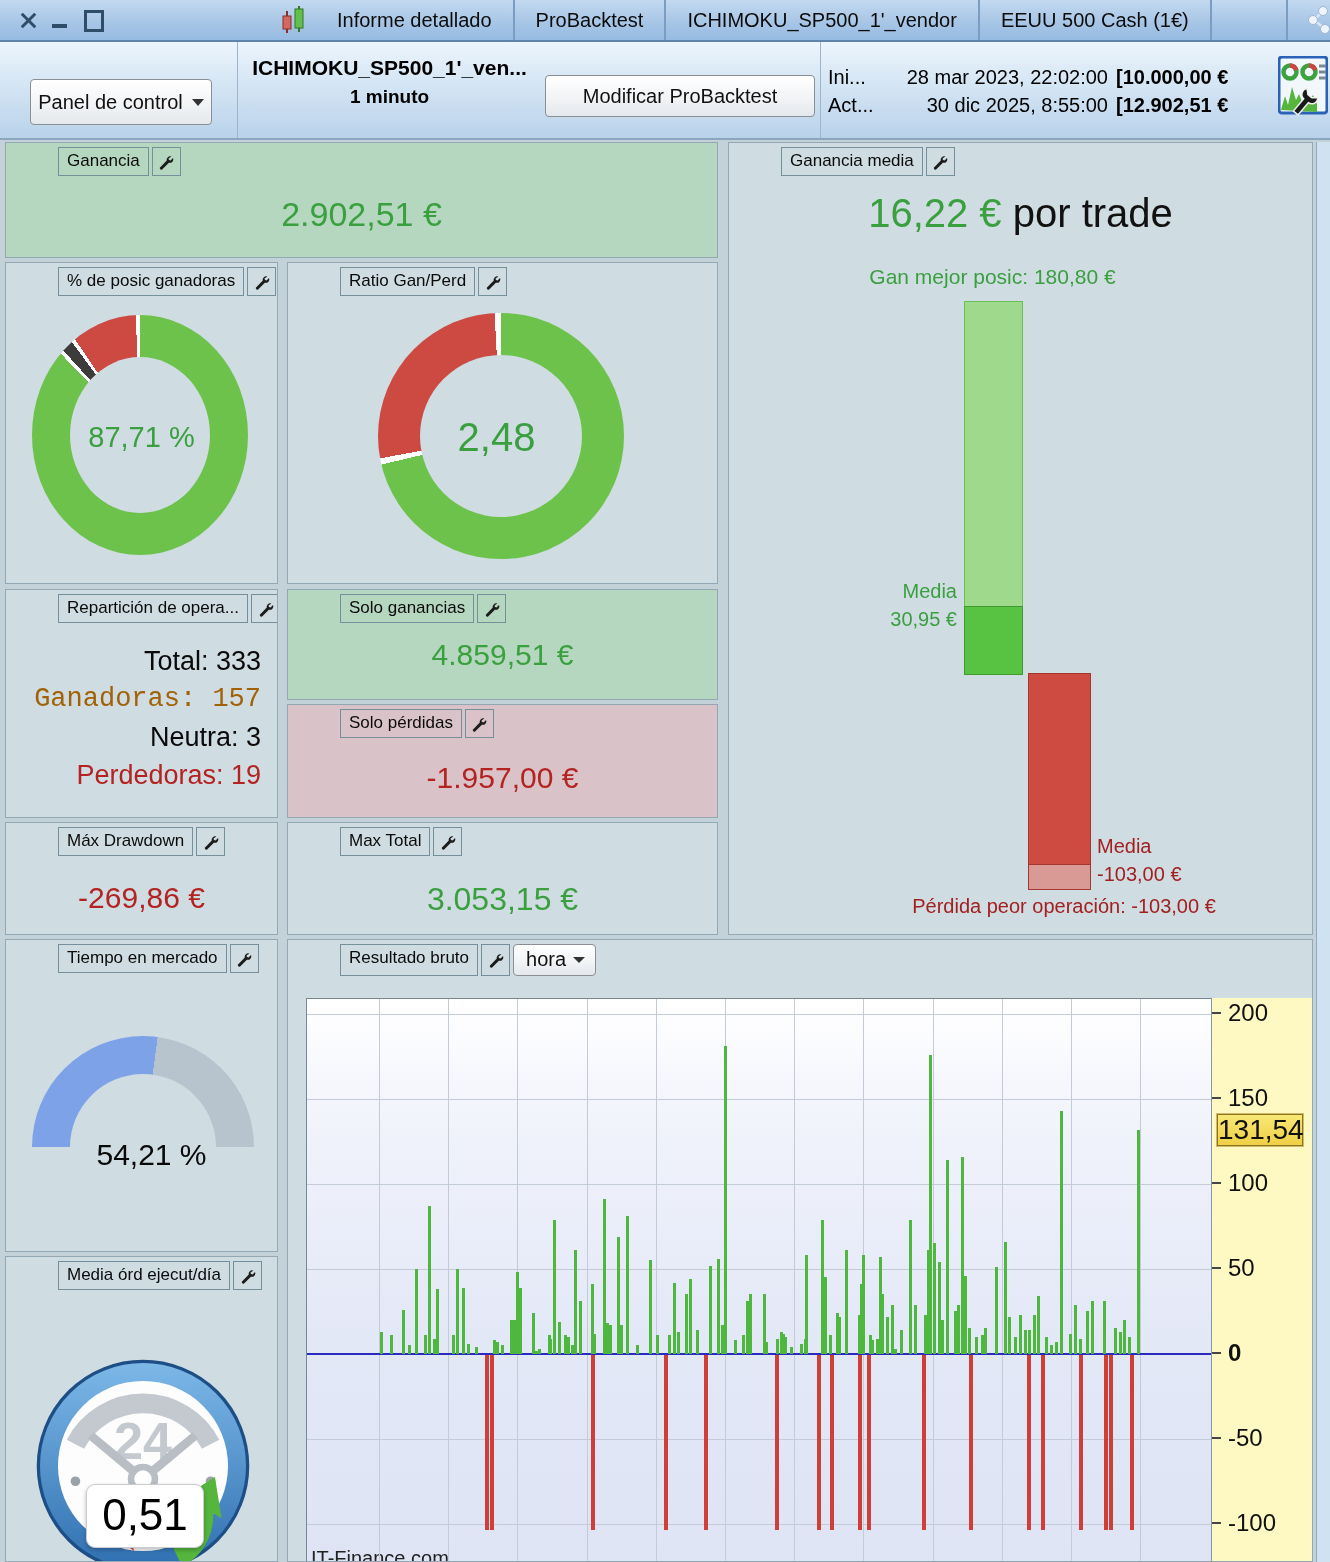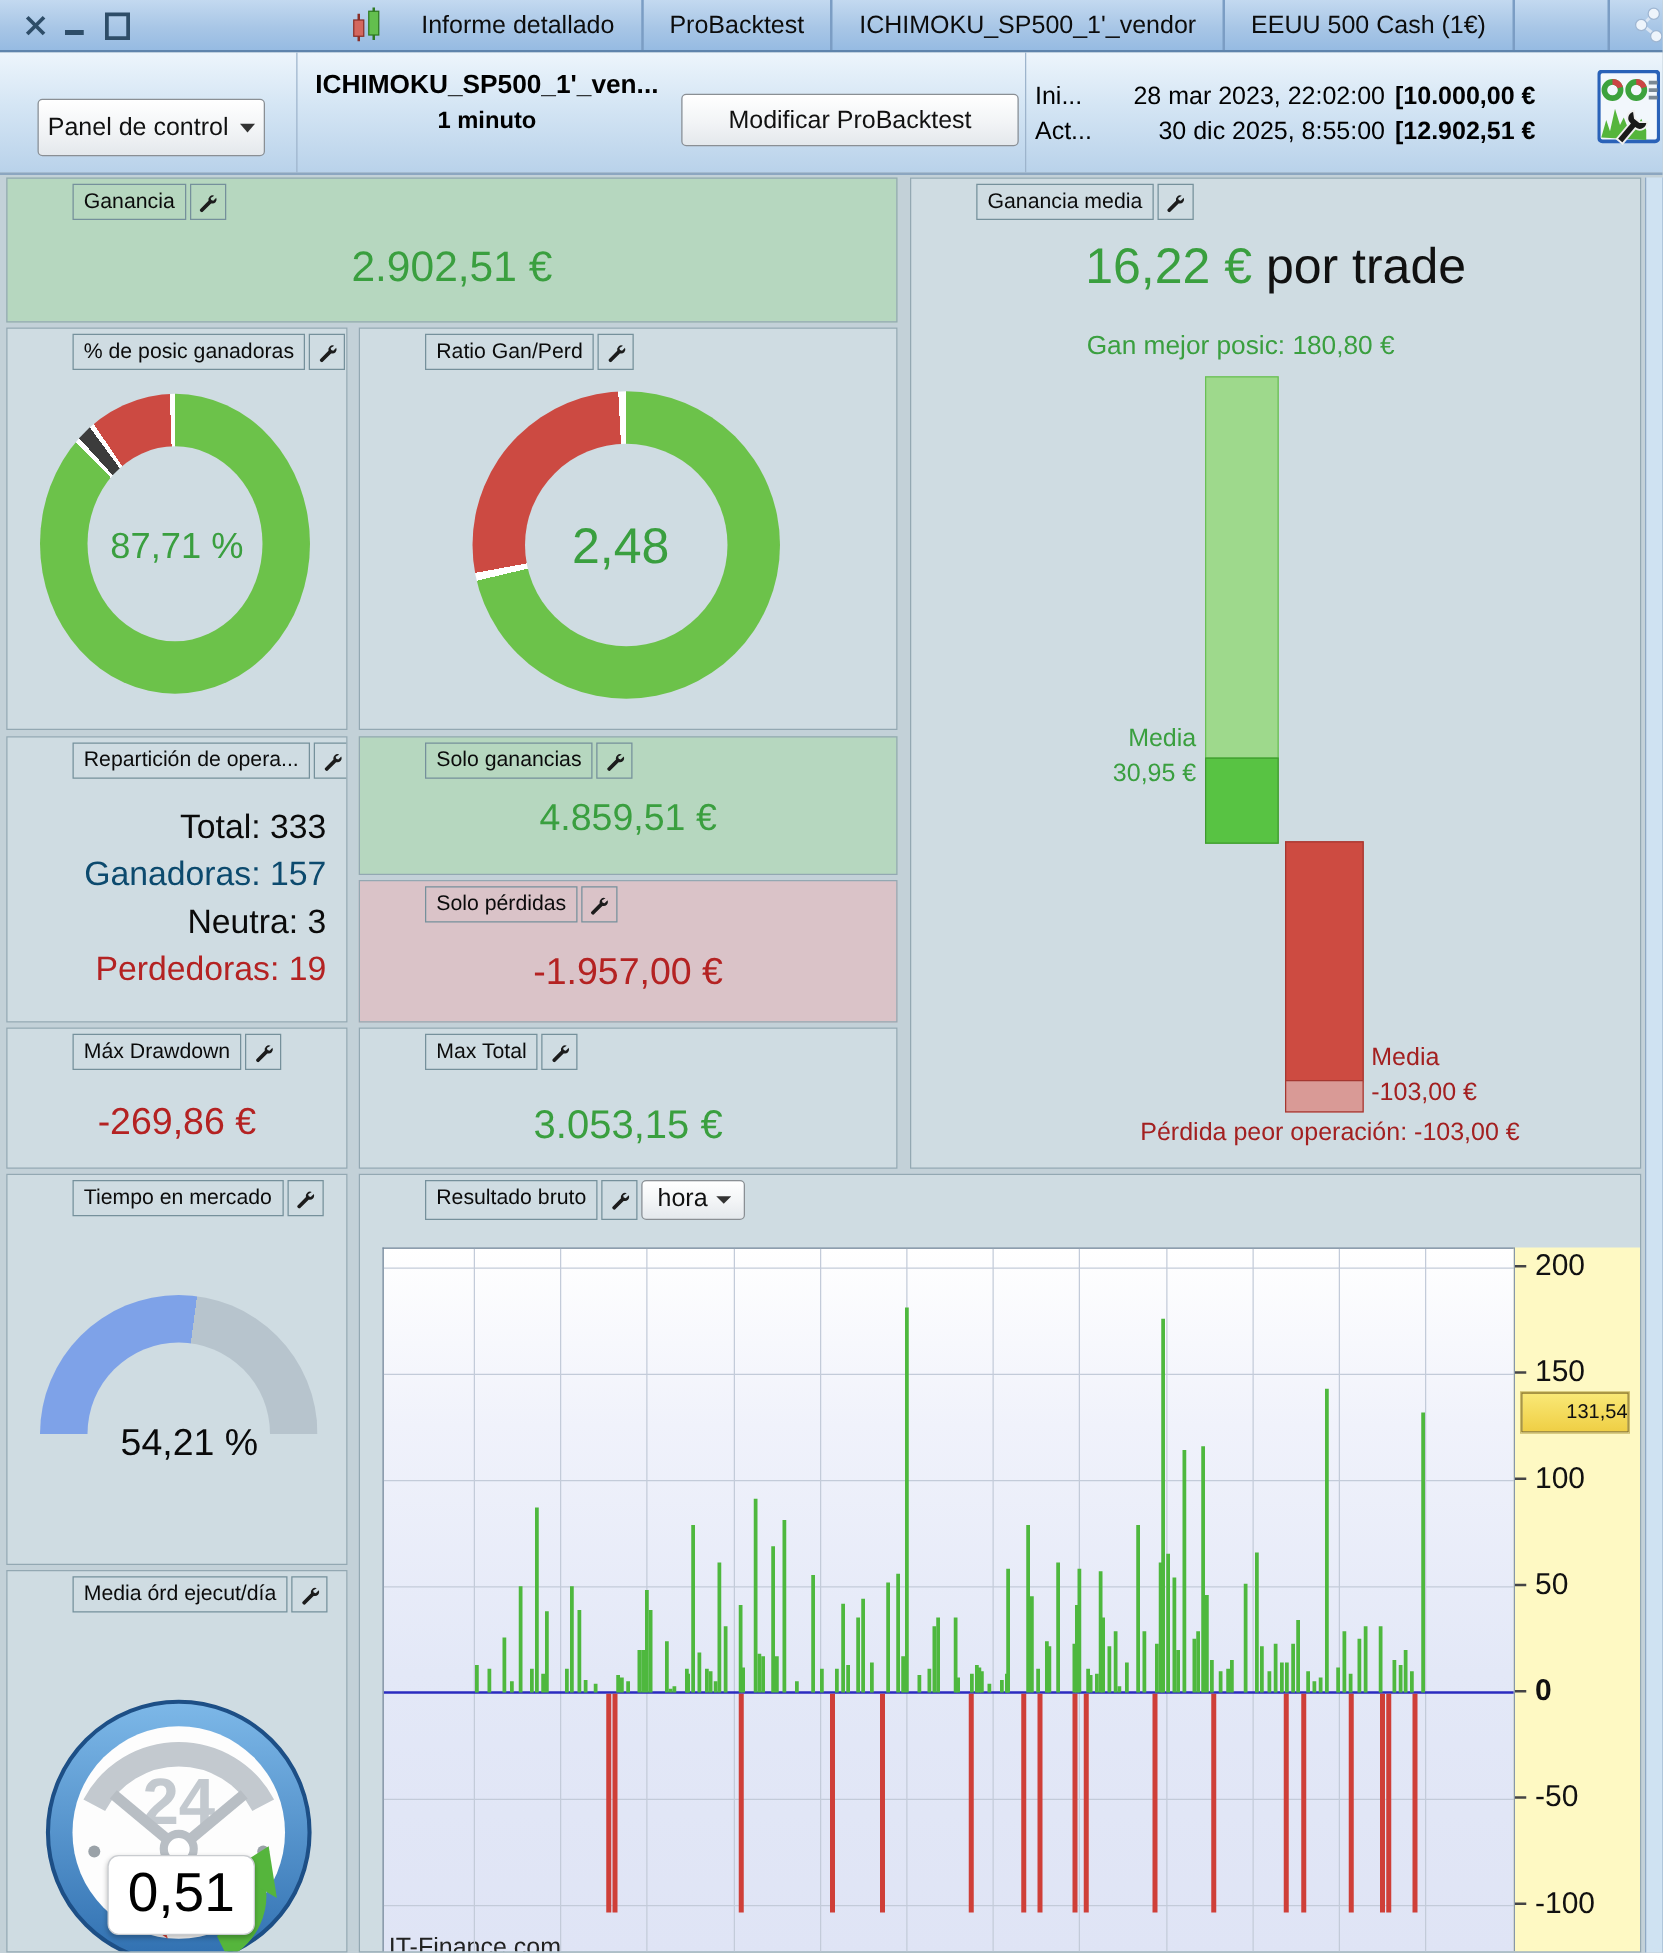--- a/index.html
+++ b/index.html
@@ -57,23 +57,23 @@
     border-top:1px solid #76879b;border-left:1px solid #76879b;overflow:hidden;}
   .gl-v{position:absolute;top:0;width:1px;height:100%;background:#c3cbd9;}
   .gl-h{position:absolute;left:0;width:100%;height:1px;background:#c3cbd9;}
   .zeroline{position:absolute;left:0;width:100%;height:2px;background:#2b2bc0;}
   .bar-g{position:absolute;background:#4eb83e;width:3px;}
   .bar-r{position:absolute;background:#cf3f38;width:4px;}
   .chart-axis{position:absolute;left:923px;top:58px;width:101px;height:565px;background:#fef9c3;
     border-left:1px solid #8697a8;}
   .ytick{position:absolute;left:0;width:9px;height:2px;background:#454545;}
   .ylab{position:absolute;left:16px;font-size:24px;color:#111;white-space:nowrap;}
-  .curval{position:absolute;left:5px;width:84px;height:30px;line-height:30px;text-align:right;
+  .curval{position:absolute;left:5px;width:84px;height:30px;line-height:30px;text-align:center;
     background:linear-gradient(180deg,#f9e876,#efcf45);border:1px solid #8a7420;
-    box-shadow:0 0 0 1px #cdbd6b;font-size:16px;color:#111;}
+    box-shadow:0 0 0 1px #cdbd6b;font-size:28px;color:#111;}
   .hora-btn{font-size:20px;padding:3px 10px 4px 12px;}
   .watermark{position:absolute;left:4px;bottom:-6px;font-size:20px;color:#222;}
   .scrollbar{position:absolute;left:1316px;top:2px;width:13px;height:1420px;
     background:#cfe2f2;border-left:1px solid #8fa9c4;border-right:1px solid #8fa9c4;cursor:pointer;}
   .ord-box{position:absolute;background:#fff;border:1px solid #c9ccd0;border-radius:9px;
     box-shadow:0 2px 4px rgba(0,0,0,.25);text-align:center;font-size:44px;color:#000;}
 </style>
 </head>
 <body>
 
@@ -217,21 +217,21 @@
     <div class="phdr">
       <span class="plabel">Repartición de opera...</span>
       <span class="wrench-btn">
           <svg width="16" height="16" viewBox="0 0 16 16">
             <path d="M13.4 2.6a3.4 3.4 0 0 0-4.6 4L2.5 12.9a1.5 1.5 0 1 0 2.1 2.1l6.3-6.3a3.4 3.4 0 0 0 4.1-4.6L12.6 6.5 11 6 10.5 4.4z" fill="#1c1c1c"></path>
           </svg>
         </span>
     </div>
     <div id="rep-rows" style="position:absolute;top:52px;width:100%;">
         <div class="rep-row" style="color: rgb(10, 10, 10);">Total: 333</div>
-        <div class="rep-row" style="color: #0c4a6e;">Ganadoras: 157</div>
+        <div class="rep-row" style="color: #a16207; font-family: Liberation Mono, monospace;">Ganadoras: 157</div>
         <div class="rep-row" style="color: rgb(10, 10, 10);">Neutra: 3</div>
         <div class="rep-row" style="color: rgb(180, 34, 34);">Perdedoras: 19</div>
       </div>
   </div>
 
   <div class="panel green" style="left:287px;top:449px;width:431px;height:111px;">
     <div class="phdr">
       <span class="plabel">Solo ganancias</span>
       <span class="wrench-btn">
           <svg width="16" height="16" viewBox="0 0 16 16">

